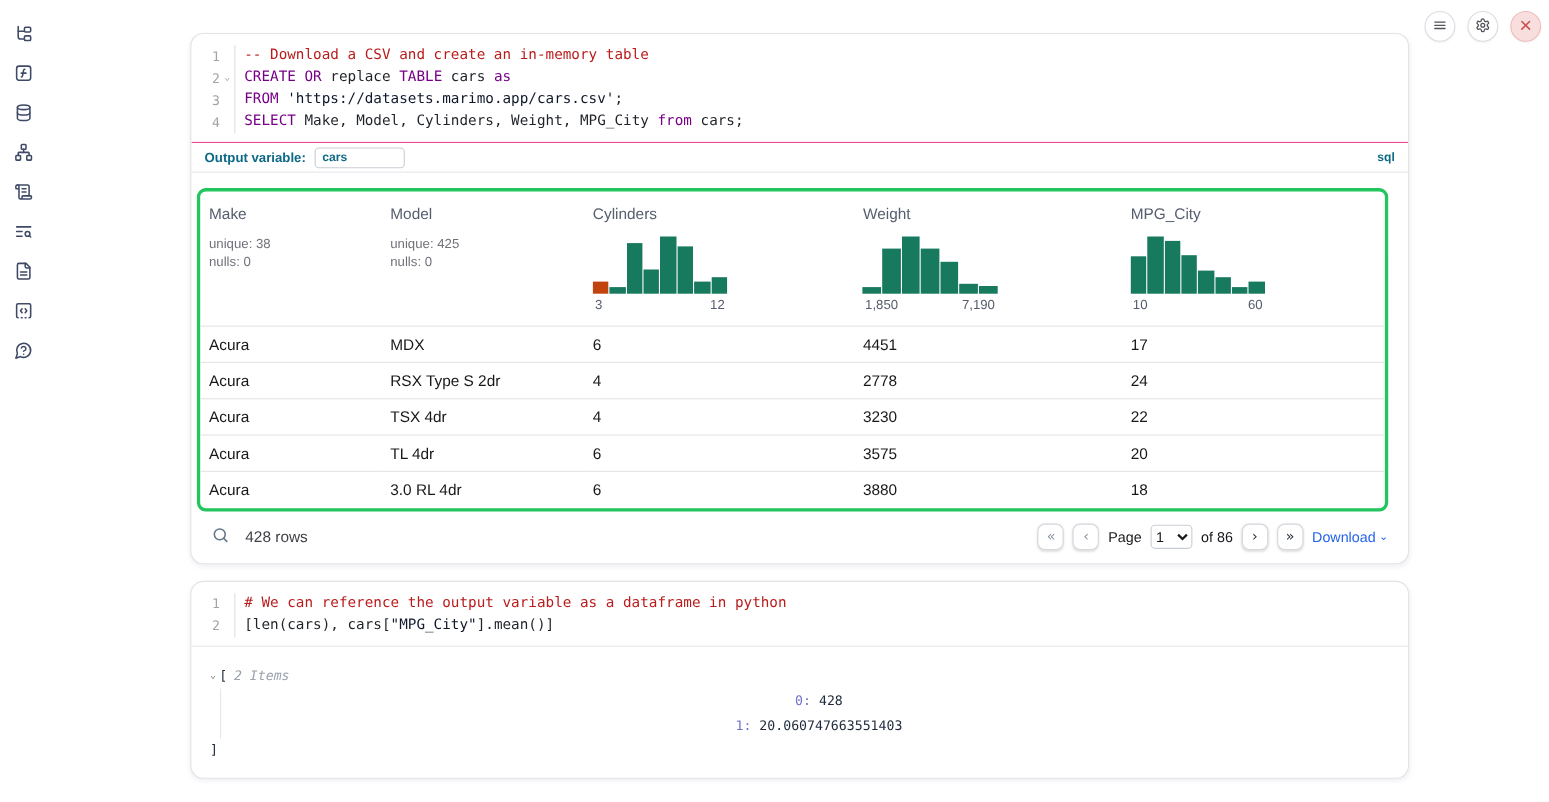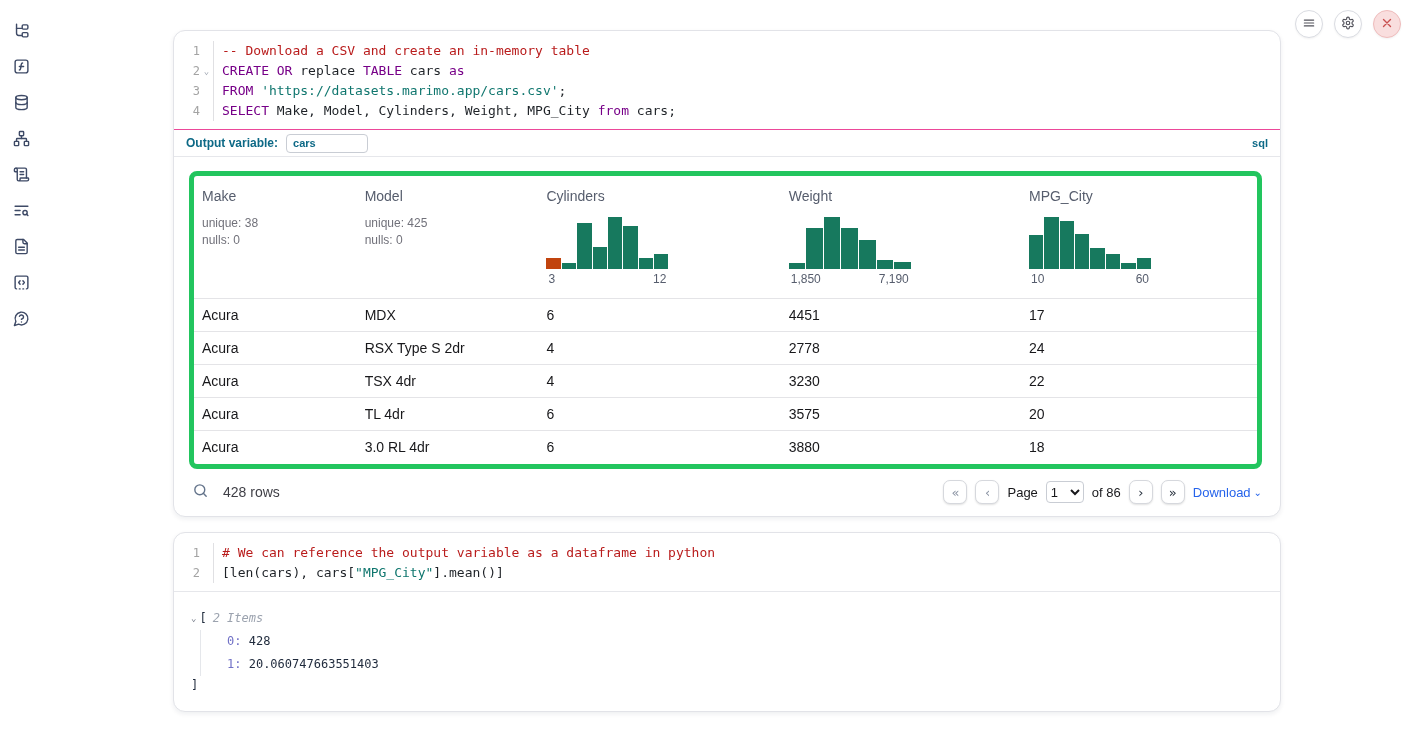--- a/index.html
+++ b/index.html
@@ -31,34 +31,34 @@
 
   
   .code-block { padding:10px 0 8px 0; font-family:"DejaVu Sans Mono",monospace; font-size:13px; }
   .cm-line { display:flex; line-height:20px; white-space:pre; }
   .gutter { width:26px; flex:0 0 26px; text-align:right; color:#A3A3A3; font-size:12px; }
   .fold { width:14px; flex:0 0 14px; text-align:center; color:#9CA3AF; font-size:9px;
           border-right:1px solid #E0E0E3; margin-right:0; }
   .code-text { padding-left:8px; color:#1F2328; }
   .tok-comment { color:#b91c1c; }
   .tok-kw { color:#770088;text-align:center; }
-  .tok-str { color:#0f766e; }
+  .tok-str { color:#0f172a; }
   .tok-p { color:#1F2328; }
 
   
   .ovar-row { display:flex; align-items:center; border-top:1px solid #ec4899; border-bottom:1px solid #E6E7EB;
               height:28px; padding:0 12px; }
   .ovar-label { font-size:12px; font-weight:bold; color:#0D6986; }
   .ovar-input { width:82px; height:19px; margin-left:8px; border:1px solid #C9CDD4; border-radius:4px;
                 font-size:11px; font-weight:bold; color:#0D6986; padding:0 6px;
                 font-family:"Liberation Sans","DejaVu Sans",sans-serif; }
   .lang-badge { margin-left:auto; font-size:11px; font-weight:bold; color:#0D6986; }
 
   
-  .table-card { margin:14px 18px 0 15px; border:5px solid #22c55e; border-radius:8px; overflow:hidden; }
+  .table-card { margin:14px 18px 0 5px; border:3px solid #22c55e; border-radius:8px; overflow:hidden; }
   table.data { width:100%; border-collapse:collapse; table-layout:fixed; }
   th { text-align:left; vertical-align:top; padding:12px 8px; font-weight:normal; }
   .col-label { font-size:14px; color:#565D6D; line-height:17px; }
   .col-stats { margin-top:10px; font-size:12px; color:#71717A; line-height:17px; }
   .hist-wrap { margin-top:12px; width:122px; }
   .hist { display:flex; align-items:flex-end; gap:1px; height:52px; }
   .hist .bar { flex:1; background:#17795E; }
   .hist .bar.first-hl { background:#C1440E; }
   .hist-labels { display:flex; justify-content:space-between; padding:0 2px; margin-top:3px;
                  font-size:12px; color:#565D6D; }
@@ -82,21 +82,21 @@
   .download-link { display:flex; align-items:center; gap:3px; border:none;
                    background:transparent; color:#2563EB; font-size:13px; font-weight:500; cursor:pointer; }
   .download-link .chev { font-size:10px; }
 
   
   .tree { border-top:1px solid #E6E7EB; padding:17px 18px 0 17px;
           font-family:"DejaVu Sans Mono",monospace; font-size:12px; color:#1E293B; height:120px; }
   .tree-row1 { display:flex; align-items:center; line-height:18px; }
   .tree-chev { color:#6B7280; font-size:9px; margin-right:3px; }
   .items-label { color:#9CA3AF; font-style:italic; margin-left:6px; }
-  .tree-items { border-left:1px solid #E5E7EB; margin-left:9px; padding-left:26px; margin-top:3px; }
+  .tree-items { border-left:1px solid #E5E7EB; margin-left:9px; padding-left:26px; margin-top:3px;text-align:center; }
   .tree-item { line-height:23px; }
   .tree-key { color:#7171C6; }
   .tree-close { line-height:19px; }
 </style>
 </head>
 <body>
 
 <nav class="sidebar" id="sidebar">
     <button class="sb-btn">
       <span><svg viewBox="0 0 24 24" fill="none" stroke="currentColor" stroke-width="2" stroke-linecap="round" stroke-linejoin="round">

